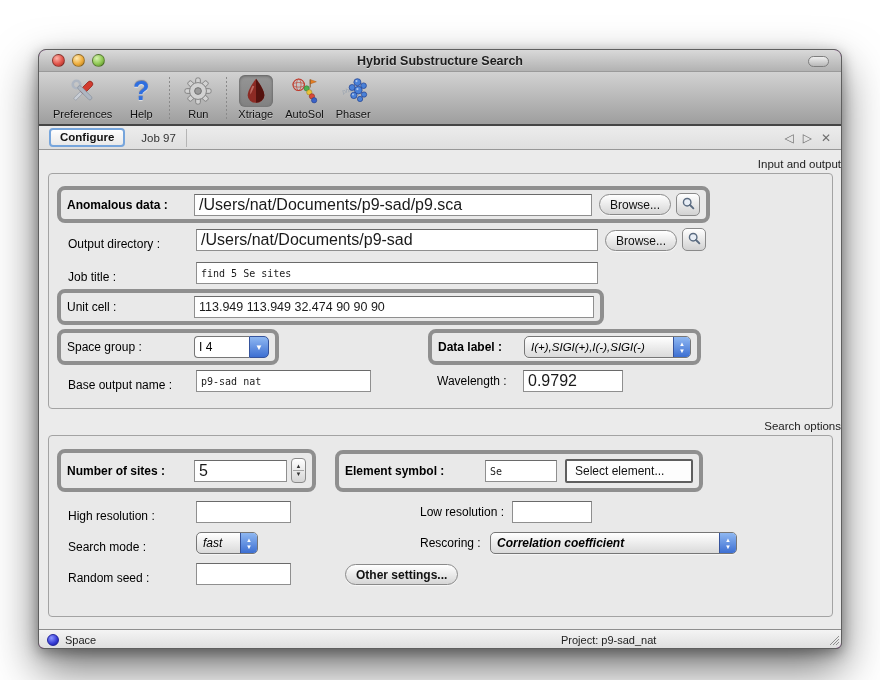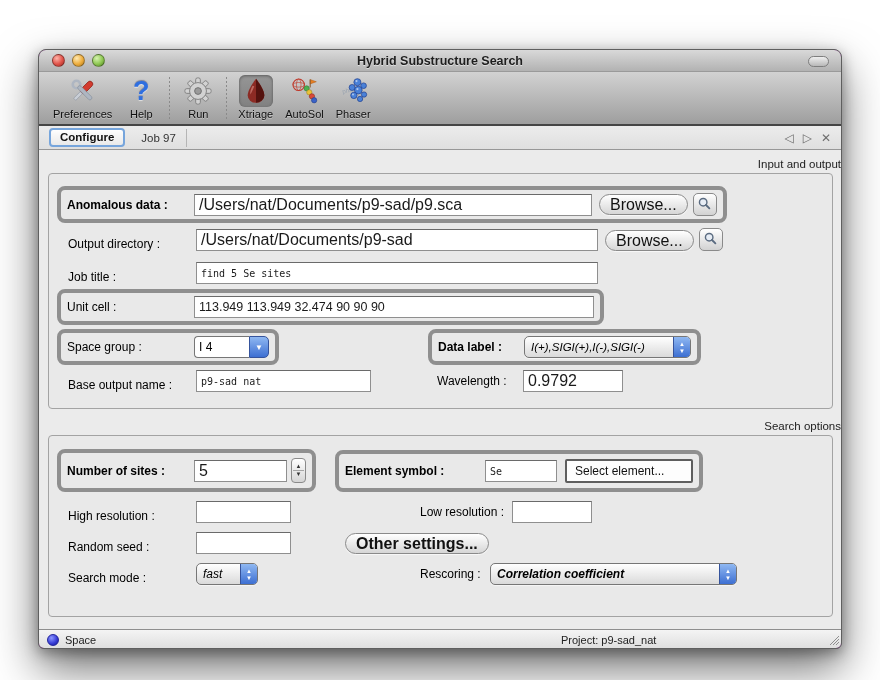--- a/index.html
+++ b/index.html
@@ -90,21 +90,21 @@
   input.tf {
     height:22px; border:1px solid #8f8f8f; border-top-color:#6a6a6a;
     background:#fff; font-size:16px; color:#1a1a1a; padding:0 4px;
     font-family:"Liberation Sans",sans-serif;
   }
   input.mono { font-family:"DejaVu Sans Mono",monospace; font-size:10px; }
 
   .btn-pill {
     height:21px; border:1px solid #8a8a8a; border-radius:11px;
     background:linear-gradient(#ffffff,#d6d6d6);
-    font-size:16px; color:#111; padding:0 10px;
+    font-size:12px; color:#111; padding:0 10px;
     box-shadow:0 1px 1px rgba(255,255,255,.7);
     display:inline-flex; align-items:center; white-space:nowrap;
     font-family:"Liberation Sans",sans-serif;
   }
   .btn-sq {
     height:23px; width:24px; border:1px solid #8a8a8a; border-radius:5px;
     background:linear-gradient(#ffffff,#d2d2d2);
     display:inline-flex; align-items:center; justify-content:center;
   }
   .btn-rect {
@@ -387,45 +387,45 @@
         <div class="row" style="margin-top:9px; padding-left:9px;">
           <span class="lbl w-lblB">High resolution :</span>
           <input class="tf" style="width: 95px;">
           <div class="abs" style="left:361px; display:flex; align-items:center;">
             <span class="lbl" style="width:92px;">Low resolution :</span>
             <input class="tf" style="width: 80px;">
           </div>
         </div>
 
         <div class="row" style="margin-top:9px; padding-left:9px;">
-          <span class="lbl w-lblB">Random seed :</span>
-          <input class="tf" style="width: 95px;">
-          <button class="btn-pill abs" style="left:286px; font-weight:bold;">Other settings...</button>
-        </div>
-
-        <div class="row" style="margin-top:9px; padding-left:9px;">
           <span class="lbl w-lblB">Search mode :</span>
           <span class="popup" style="width:62px;">
             <span class="ptext" style="font-size:12px;">fast</span>
             <span class="pcap">
                 <i>▲</i>
                 <i>▼</i>
               </span>
           </span>
           <div class="abs" style="left:361px; display:flex; align-items:center;">
             <span class="lbl" style="width:70px;">Rescoring :</span>
             <span class="popup" style="width:247px;">
               <span class="ptext" style="font-size:12px; font-weight:bold;">Correlation coefficient</span>
               <span class="pcap">
                   <i>▲</i>
                   <i>▼</i>
                 </span>
             </span>
           </div>
         </div>
+
+        <div class="row" style="margin-top:9px; padding-left:9px;">
+          <span class="lbl w-lblB">Random seed :</span>
+          <input class="tf" style="width: 95px;">
+          <button class="btn-pill abs" style="left:286px; font-weight:bold;">Other settings...</button>
+        </div>
       </div>
     </div>
 
     <div class="statusbar">
       <span class="orb"></span>
       <span>Space</span>
       <span class="project">Project: p9-sad_nat</span>
       <span class="grip">
         <svg width="13" height="13" viewBox="0 0 13 13">
           <line x1="3" y1="12" x2="12" y2="3" stroke="#8f8f8f" stroke-width="1"></line>

